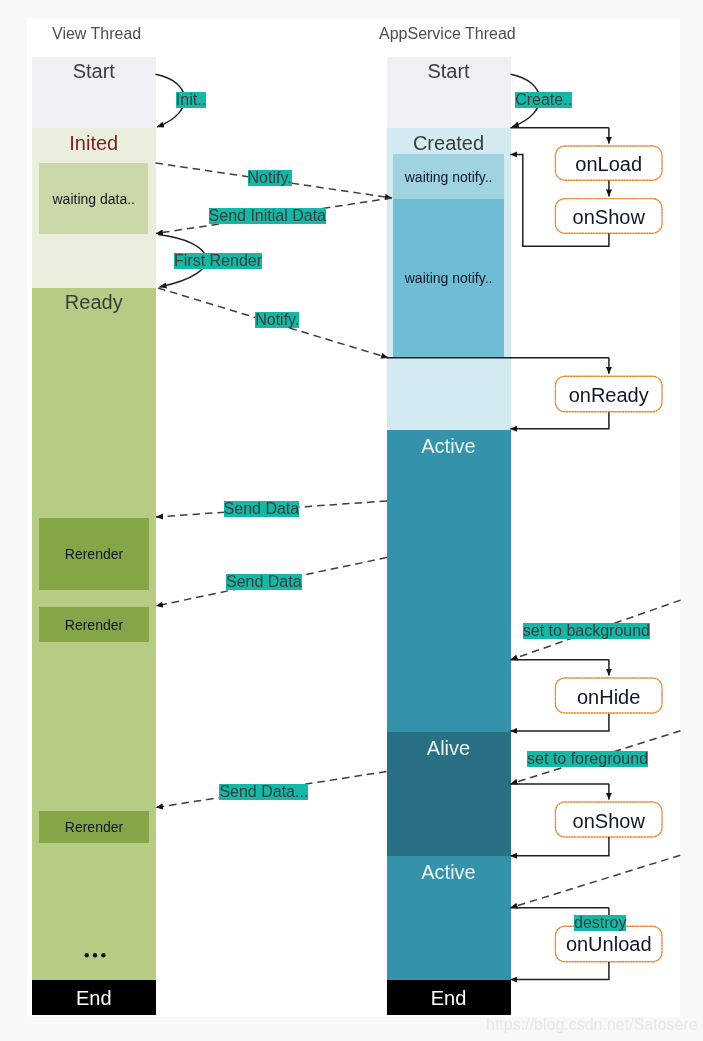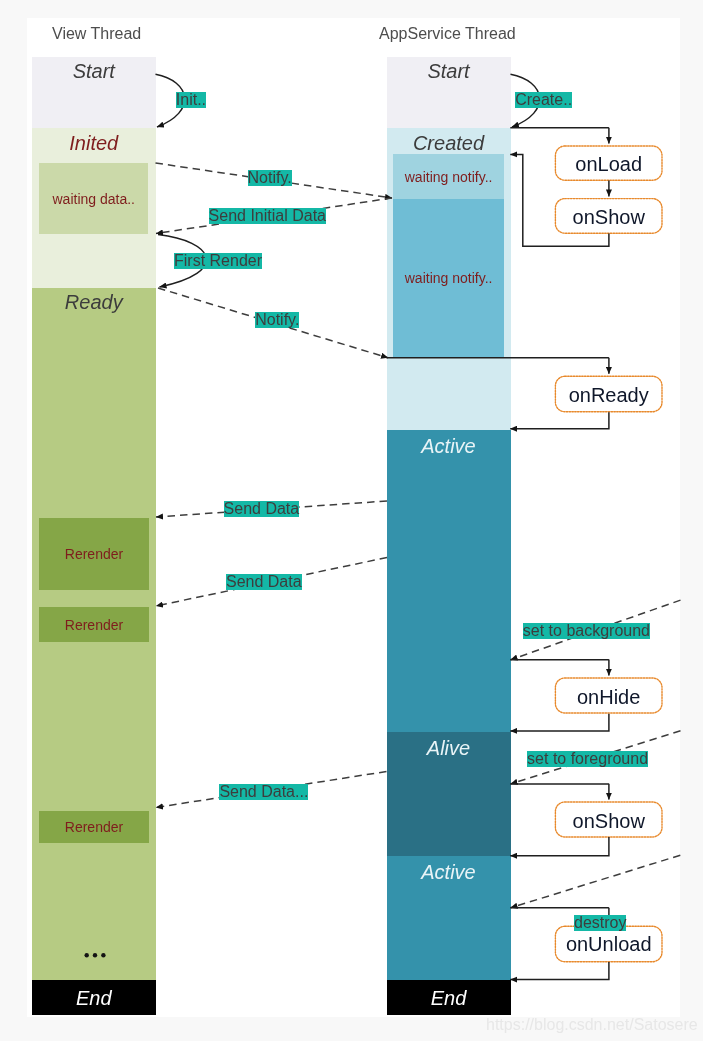--- a/index.html
+++ b/index.html
@@ -1,21 +1,21 @@
 <!DOCTYPE html>
 <html><head>
 <meta charset="utf-8">
 <style>
   html,body{margin:0;padding:0;}
   body{width:703px;height:1041px;background:#f8f8f8;font-family:"Liberation Sans",sans-serif;overflow:hidden;position:relative;-webkit-font-smoothing:antialiased;}
   #panel{position:absolute;left:27px;top:18px;width:653px;height:999px;background:#ffffff;}
   .col-label{position:absolute;font-size:16px;color:#4d4d4d;white-space:nowrap;}
-  .band{position:absolute;box-sizing:border-box;font-style:italic;}
+  .band{position:absolute;box-sizing:border-box;}
   .band-title{position:absolute;width:100%;text-align:center;font-size:20px;line-height:1;}
-  .inner{position:absolute;box-sizing:border-box;display:flex;align-items:center;justify-content:center;font-size:14px;color:#7f1d1d;}
+  .inner{position:absolute;box-sizing:border-box;display:flex;align-items:center;justify-content:center;font-size:14px;color:#0f172a;}
   .cbox{position:absolute;box-sizing:border-box;display:flex;align-items:center;justify-content:center;color:#0f172a;font-size:20px;background:transparent;padding-top:2px;line-height:1;}
   .watermark{position:absolute;font-size:16px;color:#e7e7e7;white-space:nowrap;line-height:1;}
   .edge-label{position:absolute;font-size:16px;color:#3d3d3d;white-space:nowrap;background:#14b8a6;line-height:1;}
   svg.overlay{position:absolute;left:0;top:0;width:703px;height:1041px;pointer-events:none;}
 </style>
 </head>
 <body>
 
 <div id="panel"></div>
 

